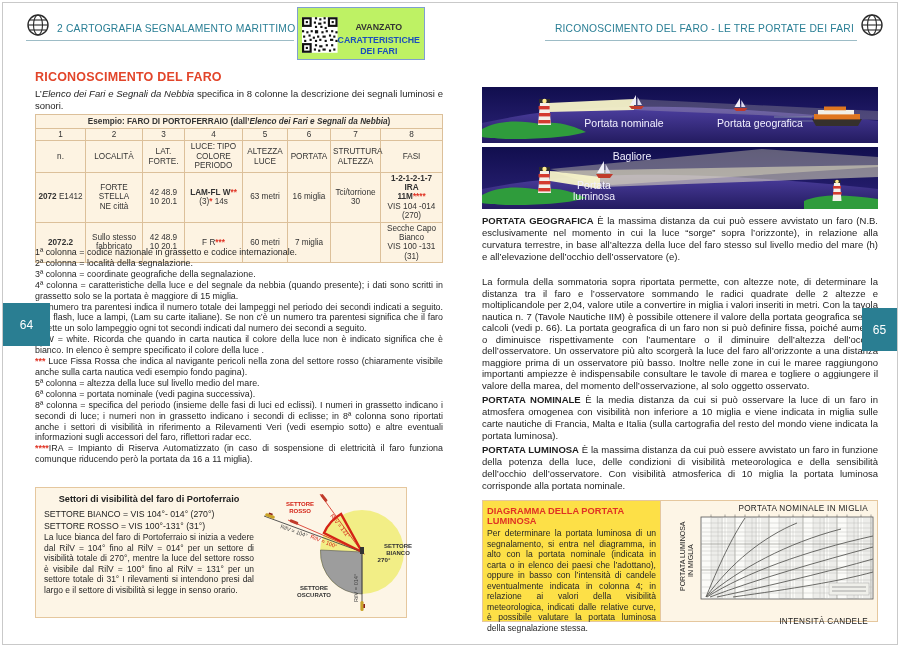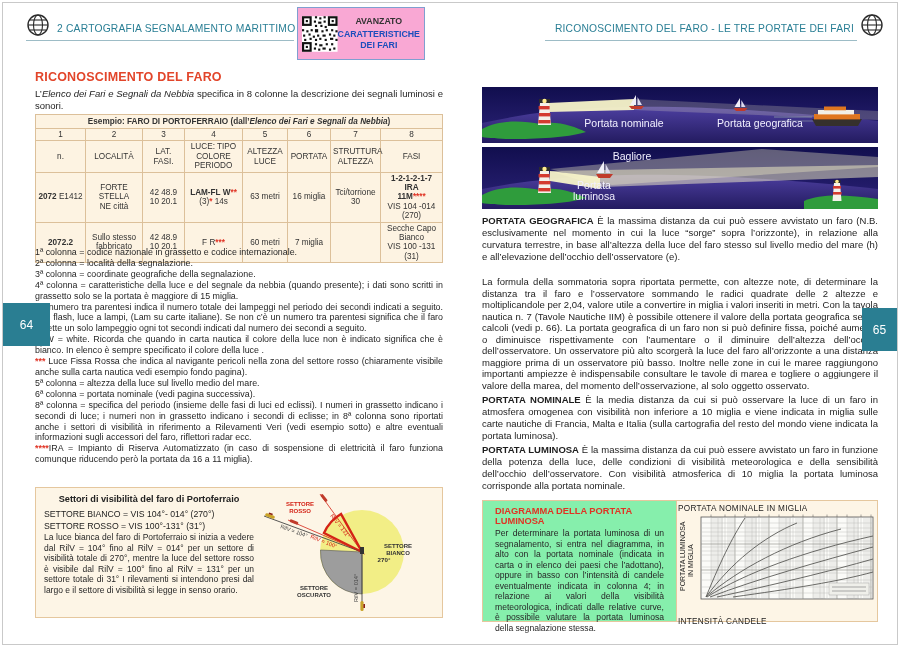--- a/index.html
+++ b/index.html
@@ -3,21 +3,21 @@
 <meta charset="utf-8">
 <style>
   html,body{margin:0;padding:0;width:900px;height:647px;background:#ffffff;overflow:hidden;
     font-family:"Liberation Sans", sans-serif;-webkit-font-smoothing:antialiased;}
   .abs{position:absolute;}
   .spread{position:absolute;left:0;top:0;width:900px;height:647px;background:#fff;}
   .frame{position:absolute;inset:2px;border:1px solid #c9c9c9;pointer-events:none;}
   
   .hdr-title{color:#2a7f95;font-weight:normal;font-size:10.3px;letter-spacing:.2px;white-space:nowrap;}
   .hdr-rule{height:1px;background:#9dbcc6;}
-  .badge{border:1px solid #7f9fd0;background:#f9a8d4;display:flex;align-items:center;padding:8px 4px;box-sizing:border-box;}
+  .badge{border:1px solid #7f9fd0;background:#bef264;display:flex;align-items:flex-end;padding:2px 4px;box-sizing:border-box;}
   .badge-txt{flex:1;text-align:center;line-height:11px;}
   .badge-lv{color:#333;font-weight:bold;font-size:8.8px;display:block;margin-bottom:2px;}
   .badge-tp{color:#1c4ebc;font-weight:bold;font-size:8.8px;display:block;}
   
   .sec-title-red{color:#e2452a;font-weight:bold;font-size:12.5px;letter-spacing:.2px;}
   .sec-title-teal{color:#1d87a0;font-weight:bold;font-size:12.5px;letter-spacing:.2px;}
   .it{font-style:italic;}
   .b{font-weight:bold;}
   .body-txt{font-size:9.5px;line-height:12px;color:#1d1d1d;text-align:justify;}
   
@@ -30,21 +30,21 @@
   
   .note{font-size:8.9px;line-height:10.9px;color:#262626;text-align:justify;}
   .mark{color:#e03324;font-weight:bold;}
   
   .tanbox{border:1px solid #e5c79e;background:#fdf5e6;box-sizing:border-box;}
   .sb-title{font-weight:bold;font-size:9.2px;color:#222;text-align:center;}
   .sb-line{font-size:8.7px;line-height:11.5px;color:#222;}
   .sb-body{font-size:8.5px;line-height:10.6px;color:#262626;text-align:justify;}
   .db-title{color:#e03324;font-weight:bold;font-size:9.3px;}
   .db-body{font-size:8.6px;line-height:10.5px;color:#262626;text-align:justify;}
-  .chart-lbl{font-size:8.2px;color:#222;letter-spacing:.3px;text-align:left;}
+  .chart-lbl{font-size:8.2px;color:#222;letter-spacing:.3px;text-align:right;}
   
   .tab{background:#2a7e92;color:#fff;font-size:12px;display:flex;align-items:center;justify-content:center;}
   
   .night-lbl{fill:#f2f0ff;font-size:10.5px;font-family:"Liberation Sans",sans-serif;}
   .diag-lbl{font-family:"Liberation Sans",sans-serif;}
 </style>
 </head>
 <body>
 
 <div class="spread">
@@ -160,21 +160,21 @@
       <td>4</td>
       <td>5</td>
       <td>6</td>
       <td>7</td>
       <td>8</td>
     </tr>
     <tr style="height:28px">
       <td class="pre">n.</td>
       <td class="pre">LOCALITÀ</td>
       <td class="pre">LAT.
-FASI.</td>
+FORTE.</td>
       <td class="pre">LUCE: TIPO
 COLORE
 PERIODO</td>
       <td class="pre">ALTEZZA
 LUCE</td>
       <td class="pre">PORTATA</td>
       <td class="pre">STRUTTURA
 ALTEZZA</td>
       <td class="pre">FASI</td>
     </tr>
@@ -225,21 +225,21 @@
     <div class="note"><span class="mark"></span><span>4ª colonna = caratteristiche della luce e del segnale da nebbia (quando presente); i dati sono scritti in grassetto solo se la portata è maggiore di 15 miglia.</span></div>
     <div class="note"><span class="mark">*</span><span> Il numero tra parentesi indica il numero totale dei lampeggi nel periodo dei secondi indicati a seguito. Fl = flash, luce a lampi, (Lam su carte italiane). Se non c’è un numero tra parentesi significa che il faro emette un solo lampeggio ogni tot secondi indicati dal numero dei secondi a seguito.</span></div>
     <div class="note"><span class="mark">**</span><span> W = white. Ricorda che quando in carta nautica il colore della luce non è indicato significa che è bianco. In elenco è sempre specificato il colore della luce .</span></div>
     <div class="note"><span class="mark">***</span><span> Luce Fissa Rossa che indica al navigante pericoli nella zona del settore rosso (chiaramente visibile anche sulla carta nautica vedi esempio fondo pagina).</span></div>
     <div class="note"><span class="mark"></span><span>5ª colonna = altezza della luce sul livello medio del mare.</span></div>
     <div class="note"><span class="mark"></span><span>6ª colonna = portata nominale (vedi pagina successiva).</span></div>
     <div class="note"><span class="mark"></span><span>8ª colonna = specifica del periodo (insieme delle fasi di luci ed eclissi). I numeri in grassetto indicano i secondi di luce; i numeri non in grassetto indicano i secondi di eclisse; in 8ª colonna sono riportati anche i settori di visibilità in riferimento a Rilevamenti Veri (vedi esempio sotto) e altre eventuali informazioni sugli accessori del faro, riflettori radar ecc.</span></div>
     <div class="note"><span class="mark">****</span><span>IRA = Impianto di Riserva Automatizzato (in caso di sospensione di elettricità il faro funziona comunque riducendo però la portata da 16 a 11 miglia).</span></div>
   </div>
 
-  <div class="abs tanbox" style="left:35px;top:487px;width:408px;height:131px">
+  <div class="abs tanbox" style="left:35px;top:487px;width:372px;height:131px">
     <div class="abs" style="left:8px;top:6px;width:210px">
       <div class="sb-title">Settori di visibilità del faro di Portoferraio</div>
       <div style="height:5px"></div>
       <div class="sb-line">SETTORE BIANCO = VIS 104°- 014° (270°)</div>
       <div class="sb-line">SETTORE ROSSO =  VIS 100°-131° (31°)</div>
       <div class="sb-body">La luce bianca del faro di Portoferraio si inizia a vedere dal RilV = 104° fino al RilV = 014° per un settore di visibilità totale di 270°, mentre la luce del settore rosso è visibile dal RilV = 100° fino al RilV = 131° per un settore totale di 31° I rilevamenti si intendono presi dal largo e il settore di visibilità si legge in senso orario.</div>
     </div>
     <svg class="abs" style="left:222px;top:2px" width="182" height="126" viewBox="0 0 182 126">
 
       <circle cx="104" cy="62" r="42" fill="#f2ee86"></circle>
@@ -385,21 +385,21 @@
 
   <div class="abs body-txt" style="left:482px;top:394px;width:396px">
     <span class="b">PORTATA NOMINALE</span><span> È la media distanza da cui si può osservare la luce di un faro in atmosfera omogenea con visibilità non inferiore a 10 miglia e viene indicata in miglia sulle carte nautiche di Francia, Malta e Italia (sulla cartografia del resto del mondo viene indicata la portata luminosa).</span>
   </div>
 
   <div class="abs body-txt" style="left:482px;top:444px;width:396px">
     <span class="b">PORTATA LUMINOSA</span><span> È la massima distanza da cui può essere avvistato un faro in funzione della potenza della luce, delle condizioni di visibilità meteorologica e della sensibilità dell’occhio dell’osservatore. Con visibilità atmosferica di 10 miglia la portata luminosa corrisponde alla portata nominale.</span>
   </div>
 
   <div class="abs tanbox" style="left:482px;top:500px;width:396px;height:122px">
-    <div class="abs" style="left:0;top:0;bottom:0;width:194px;border-right:1px solid #e5c79e;padding:5px 12px;box-sizing:border-box;background:#86efac">
+    <div class="abs" style="left:0;top:0;bottom:0;width:178px;border-right:1px solid #e5c79e;padding:5px 4px;box-sizing:border-box;background:#fde047">
       <div class="db-title">DIAGRAMMA DELLA PORTATA LUMINOSA</div>
       <div class="db-body" style="margin-top:2px">Per determinare la portata luminosa di un segnalamento, si entra nel diagramma, in alto con la portata nominale (indicata in carta o in elenco dei paesi che l’adottano), oppure in basso con l’intensità di candele eventualmente indicata in colonna 4; in relazione ai valori della visibilità meteorologica, indicati dalle relative curve, è possibile valutare la portata luminosa della segnalazione stessa.</div>
     </div>
     <div class="abs chart-lbl" style="left:195px;top:3px;width:190px">PORTATA NOMINALE IN MIGLIA</div>
     <svg class="abs" style="left:180px;top:12px" width="216" height="94" viewBox="0 0 216 94">
       <text transform="translate(22,78) rotate(-90)" font-size="7" fill="#222" font-family="Liberation Sans,sans-serif">PORTATA LUMINOSA</text>
       <text transform="translate(30,64) rotate(-90)" font-size="7" fill="#222" font-family="Liberation Sans,sans-serif">IN MIGLIA</text>
       <g transform="translate(38,4)">
         <rect x="0" y="0" width="172" height="82" fill="#fbfbf8" stroke="#555" stroke-width="0.8"></rect>
 

